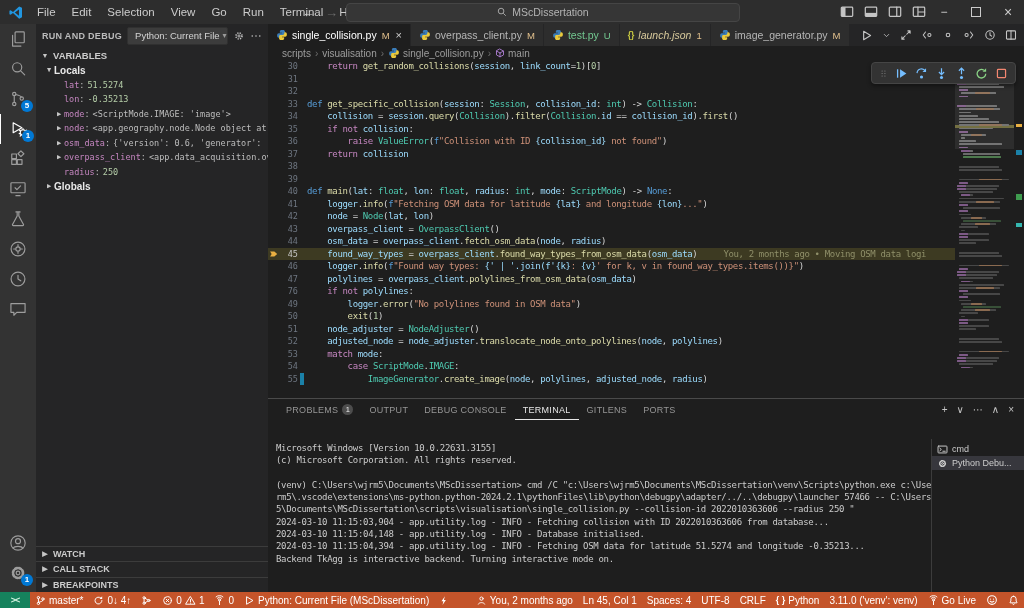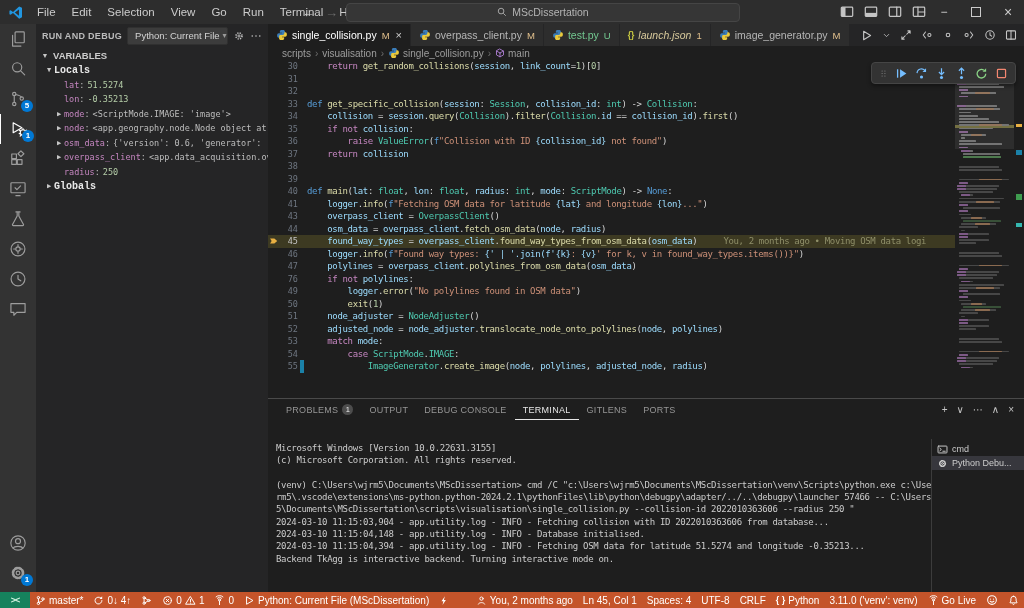--- a/index.html
+++ b/index.html
@@ -33,21 +33,21 @@
   .side-head{height:23px;display:flex;align-items:center;gap:5px;padding:0 6px;}
   .side-title{font-size:9px;font-weight:bold;letter-spacing:.3px;color:#bbbbbb;white-space:nowrap;}
   .cfg-select{flex:1;height:16px;background:#3c3c3c;border:1px solid #303030;border-radius:2px;display:flex;align-items:center;gap:3px;
               padding:0 4px;font-size:9.5px;color:#d4d4d4;white-space:nowrap;overflow:hidden;}
   .cfg-select .chev{margin-left:auto;color:#9a9a9a;font-size:8px;}
   .side-icon{color:#c0c0c0;}
   .sect-head{height:16px;display:flex;align-items:center;gap:3px;padding:0 4px;font-size:9.5px;font-weight:bold;color:#cccccc;}
   .tree{font-family:"DejaVu Sans Mono",monospace;font-size:8.5px;}
   .trow{height:14.5px;display:flex;align-items:center;white-space:nowrap;overflow:hidden;padding-left:8px;}
   .twisty{width:10px;color:#c5c5c5;font-size:7px;flex:none;text-align:center;}
-  .tlabel{font-family:Liberation Mono, monospace;font-size:10px;font-weight:bold;color:#e8e8e8;}
+  .tlabel{font-family:Liberation Sans, sans-serif;font-size:10px;font-weight:bold;color:#e8e8e8;}
   .vname{color:#c586c0;}
   .vpunct{color:#bbbbbb;margin-right:3px;}
   .vnum{color:#b5cea8;}
   .vobj{color:#bdbdbd;text-align:center;}
   .side-spacer{flex:1;}
   .side-sect{height:14.5px;border-top:1px solid #3c3c3c;display:flex;align-items:center;gap:3px;padding:0 4px;
              font-size:9px;font-weight:bold;color:#cccccc;}
   
   .editorcol{position:absolute;top:24px;left:268px;right:0;bottom:16px;display:flex;flex-direction:column;background:#1e1e1e;}
   .tabbar{height:22px;background:#252526;display:flex;align-items:stretch;flex:none;}
@@ -359,20 +359,34 @@
           <span class="vname">radius</span>
           <span class="vpunct">:</span>
           <span class="vnum">250</span>
         </div>
         <div class="trow" style="padding-left: 8px;">
           <span class="twisty">▶</span>
           <span class="tlabel">Globals</span>
         </div>
       </div>
     <div class="side-spacer"></div>
+    <div id="dbgsections">
+        <div class="side-sect">
+          <span class="twisty" style="font-size:7px;">▶</span>
+          <span>WATCH</span>
+        </div>
+        <div class="side-sect">
+          <span class="twisty" style="font-size:7px;">▶</span>
+          <span>CALL STACK</span>
+        </div>
+        <div class="side-sect">
+          <span class="twisty" style="font-size:7px;">▶</span>
+          <span>BREAKPOINTS</span>
+        </div>
+      </div>
   </aside>
 
   <div class="editorcol">
     <div class="tabbar">
       <div id="tabs" style="display:flex;">
           <div class="tab active">
             <span style="display: flex; align-items: center;">
               <svg width="12" height="12" viewBox="0 0 14 14">
                 <path d="M6.9 1.2c-1.9 0-2.4.8-2.4 1.8v1.3h2.5V5H3.2c-1 0-1.9.9-1.9 2.6 0 1.7.8 2.6 1.8 2.6h1.2V8.9c0-1.1.9-2 2-2h2.5c.9 0 1.6-.7 1.6-1.6V3c0-1-.9-1.8-2-1.8z" fill="#3a7cb8"></path>
                 <path d="M7.1 12.8c1.9 0 2.4-.8 2.4-1.8V9.7H7V9h3.8c1 0 1.9-.9 1.9-2.6 0-1.7-.8-2.6-1.8-2.6H9.7V5.1c0 1.1-.9 2-2 2H5.2c-.9 0-1.6.7-1.6 1.6V11c0 1 .9 1.8 2 1.8z" fill="#e9c93c"></path>
@@ -500,20 +514,21 @@
           <div class="crow"><span class="gicon"></span><span class="gnum">32</span><span class="gmark"></span><span class="ctext">&nbsp;</span></div>
           <div class="crow"><span class="gicon"></span><span class="gnum">33</span><span class="gmark"></span><span class="ctext"><span class="tk-kw2">def</span> <span class="tk-fn">get_specific_collision</span><span class="tk-def">(</span><span class="tk-var">session</span><span class="tk-def">:</span> <span class="tk-cls">Session</span><span class="tk-def">,</span> <span class="tk-var">collision_id</span><span class="tk-def">:</span> <span class="tk-cls">int</span><span class="tk-def">)</span> <span class="tk-def">-</span><span class="tk-def">&gt;</span> <span class="tk-cls">Collision</span><span class="tk-def">:</span></span></div>
           <div class="crow"><span class="gicon"></span><span class="gnum">34</span><span class="gmark"></span><span class="ctext">    <span class="tk-var">collision</span> <span class="tk-def">=</span> <span class="tk-var">session</span><span class="tk-def">.</span><span class="tk-fn">query</span><span class="tk-def">(</span><span class="tk-cls">Collision</span><span class="tk-def">)</span><span class="tk-def">.</span><span class="tk-fn">filter</span><span class="tk-def">(</span><span class="tk-cls">Collision</span><span class="tk-def">.</span><span class="tk-var">id</span> <span class="tk-def">=</span><span class="tk-def">=</span> <span class="tk-var">collision_id</span><span class="tk-def">)</span><span class="tk-def">.</span><span class="tk-fn">first</span><span class="tk-def">(</span><span class="tk-def">)</span></span></div>
           <div class="crow"><span class="gicon"></span><span class="gnum">35</span><span class="gmark"></span><span class="ctext">    <span class="tk-kw">if</span> <span class="tk-kw">not</span> <span class="tk-var">collision</span><span class="tk-def">:</span></span></div>
           <div class="crow"><span class="gicon"></span><span class="gnum">36</span><span class="gmark"></span><span class="ctext">        <span class="tk-kw">raise</span> <span class="tk-cls">ValueError</span><span class="tk-def">(</span><span class="tk-kw2">f</span><span class="tk-str">"Collision with ID </span><span class="tk-var">{collision_id}</span><span class="tk-str"> not found"</span><span class="tk-def">)</span></span></div>
           <div class="crow"><span class="gicon"></span><span class="gnum">37</span><span class="gmark"></span><span class="ctext">    <span class="tk-kw">return</span> <span class="tk-var">collision</span></span></div>
           <div class="crow"><span class="gicon"></span><span class="gnum">38</span><span class="gmark"></span><span class="ctext">&nbsp;</span></div>
           <div class="crow"><span class="gicon"></span><span class="gnum">39</span><span class="gmark"></span><span class="ctext">&nbsp;</span></div>
           <div class="crow"><span class="gicon"></span><span class="gnum">40</span><span class="gmark"></span><span class="ctext"><span class="tk-kw2">def</span> <span class="tk-fn">main</span><span class="tk-def">(</span><span class="tk-var">lat</span><span class="tk-def">:</span> <span class="tk-cls">float</span><span class="tk-def">,</span> <span class="tk-var">lon</span><span class="tk-def">:</span> <span class="tk-cls">float</span><span class="tk-def">,</span> <span class="tk-var">radius</span><span class="tk-def">:</span> <span class="tk-cls">int</span><span class="tk-def">,</span> <span class="tk-var">mode</span><span class="tk-def">:</span> <span class="tk-cls">ScriptMode</span><span class="tk-def">)</span> <span class="tk-def">-</span><span class="tk-def">&gt;</span> <span class="tk-kw2">None</span><span class="tk-def">:</span></span></div>
           <div class="crow"><span class="gicon"></span><span class="gnum">41</span><span class="gmark"></span><span class="ctext">    <span class="tk-var">logger</span><span class="tk-def">.</span><span class="tk-fn">info</span><span class="tk-def">(</span><span class="tk-kw2">f</span><span class="tk-str">"Fetching OSM data for latitude </span><span class="tk-var">{lat}</span><span class="tk-str"> and longitude </span><span class="tk-var">{lon}</span><span class="tk-str">..."</span><span class="tk-def">)</span></span></div>
+          <div class="crow"><span class="gicon"></span><span class="gnum">42</span><span class="gmark"></span><span class="ctext">    <span class="tk-var">node</span> <span class="tk-def">=</span> <span class="tk-cls">Node</span><span class="tk-def">(</span><span class="tk-var">lat</span><span class="tk-def">,</span> <span class="tk-var">lon</span><span class="tk-def">)</span></span></div>
           <div class="crow"><span class="gicon"></span><span class="gnum">43</span><span class="gmark"></span><span class="ctext">    <span class="tk-var">overpass_client</span> <span class="tk-def">=</span> <span class="tk-cls">OverpassClient</span><span class="tk-def">(</span><span class="tk-def">)</span></span></div>
           <div class="crow"><span class="gicon"></span><span class="gnum">44</span><span class="gmark"></span><span class="ctext">    <span class="tk-var">osm_data</span> <span class="tk-def">=</span> <span class="tk-var">overpass_client</span><span class="tk-def">.</span><span class="tk-fn">fetch_osm_data</span><span class="tk-def">(</span><span class="tk-var">node</span><span class="tk-def">,</span> <span class="tk-var">radius</span><span class="tk-def">)</span></span></div>
           <div class="crow current"><span class="gicon"><svg width="10" height="10" viewBox="0 0 14 14">
                 <path d="M1.5 3.5h6l4 3.5-4 3.5h-6l2.2-3.5z" fill="#e9b042"></path>
               </svg></span><span class="gnum">45</span><span class="gmark"></span><span class="ctext">    <span class="tk-var">found_way_types</span> <span class="tk-def">=</span> <span class="tk-var">overpass_client</span><span class="tk-def">.</span><span class="tk-fn">found_way_types_from_osm_data</span><span class="tk-def">(</span><span class="tk-var">osm_data</span><span class="tk-def">)</span><span class="blame">You, 2 months ago • Moving OSM data logi</span></span></div>
           <div class="crow"><span class="gicon"></span><span class="gnum">46</span><span class="gmark"></span><span class="ctext">    <span class="tk-var">logger</span><span class="tk-def">.</span><span class="tk-fn">info</span><span class="tk-def">(</span><span class="tk-kw2">f</span><span class="tk-str">"Found way types: </span><span class="tk-var">{' | '.join(f'{k}</span><span class="tk-str">: </span><span class="tk-var">{v}</span><span class="tk-str">' for k, v in found_way_types.items())}"</span><span class="tk-def">)</span></span></div>
           <div class="crow"><span class="gicon"></span><span class="gnum">47</span><span class="gmark"></span><span class="ctext">    <span class="tk-var">polylines</span> <span class="tk-def">=</span> <span class="tk-var">overpass_client</span><span class="tk-def">.</span><span class="tk-fn">polylines_from_osm_data</span><span class="tk-def">(</span><span class="tk-var">osm_data</span><span class="tk-def">)</span></span></div>
           <div class="crow"><span class="gicon"></span><span class="gnum">76</span><span class="gmark"></span><span class="ctext">    <span class="tk-kw">if</span> <span class="tk-kw">not</span> <span class="tk-var">polylines</span><span class="tk-def">:</span></span></div>
           <div class="crow"><span class="gicon"></span><span class="gnum">49</span><span class="gmark"></span><span class="ctext">        <span class="tk-var">logger</span><span class="tk-def">.</span><span class="tk-fn">error</span><span class="tk-def">(</span><span class="tk-str">"No polylines found in OSM data"</span><span class="tk-def">)</span></span></div>
           <div class="crow"><span class="gicon"></span><span class="gnum">50</span><span class="gmark"></span><span class="ctext">        <span class="tk-fn">exit</span><span class="tk-def">(</span><span class="tk-num">1</span><span class="tk-def">)</span></span></div>

